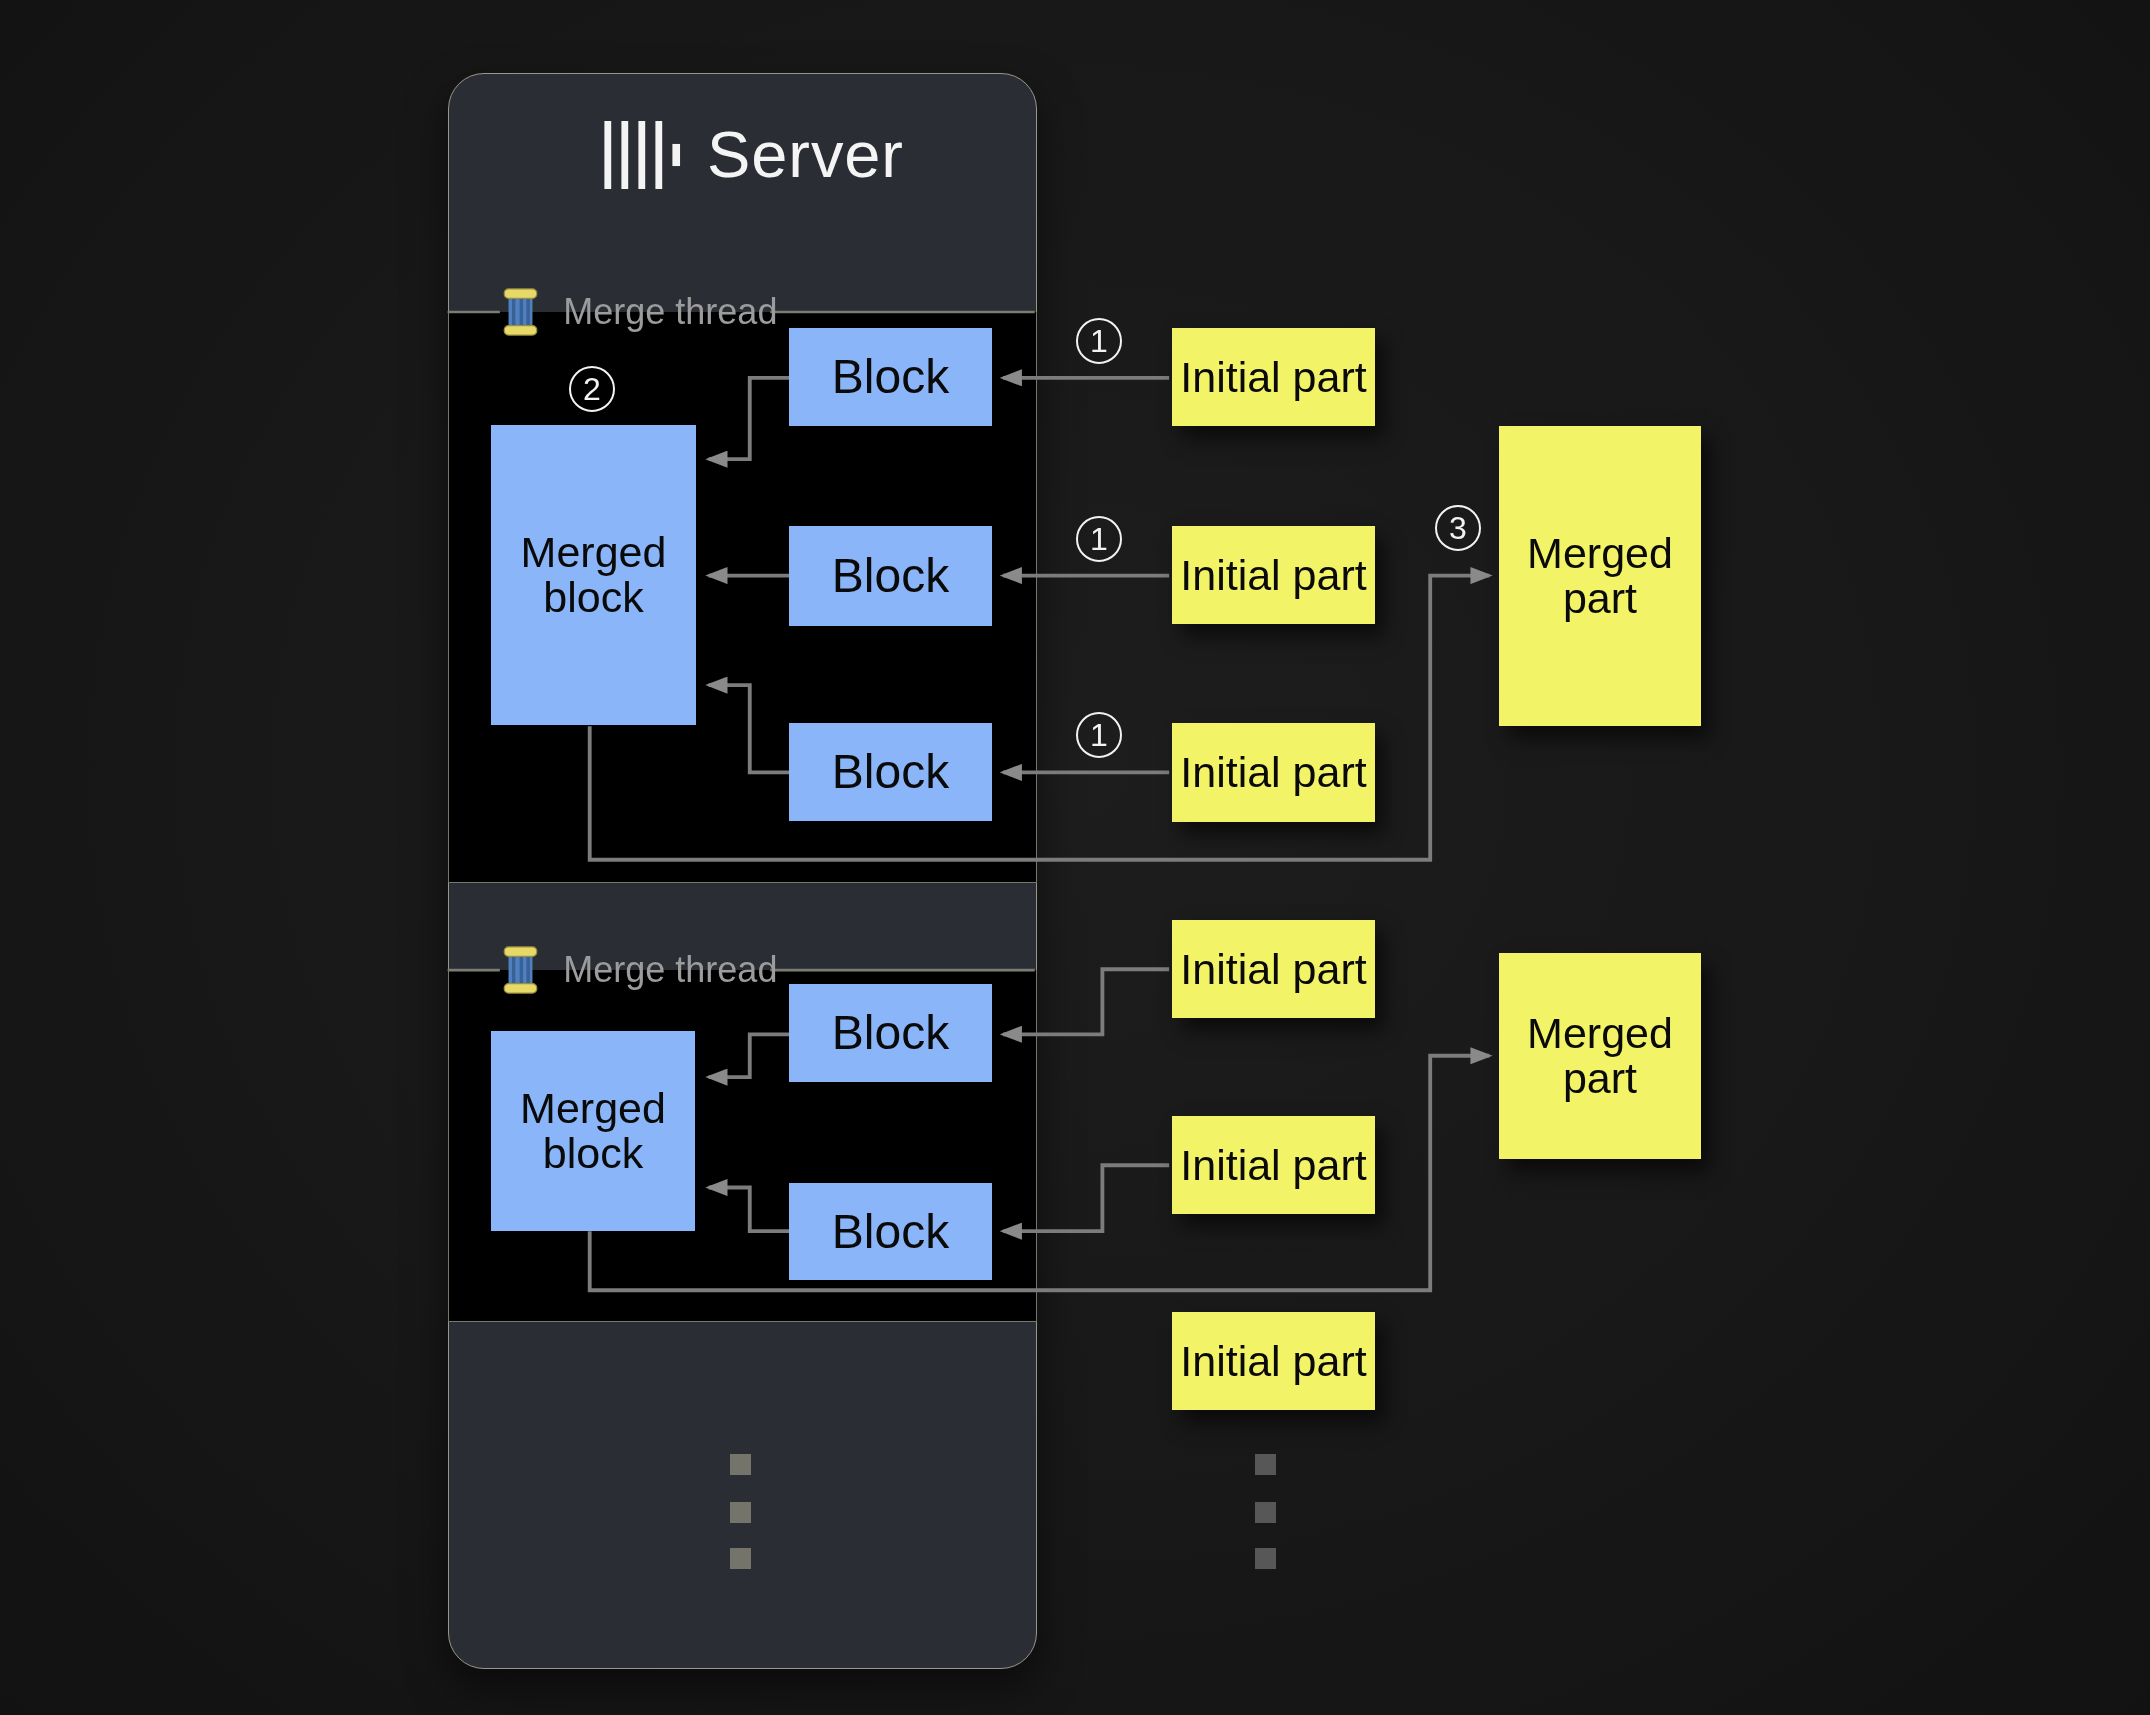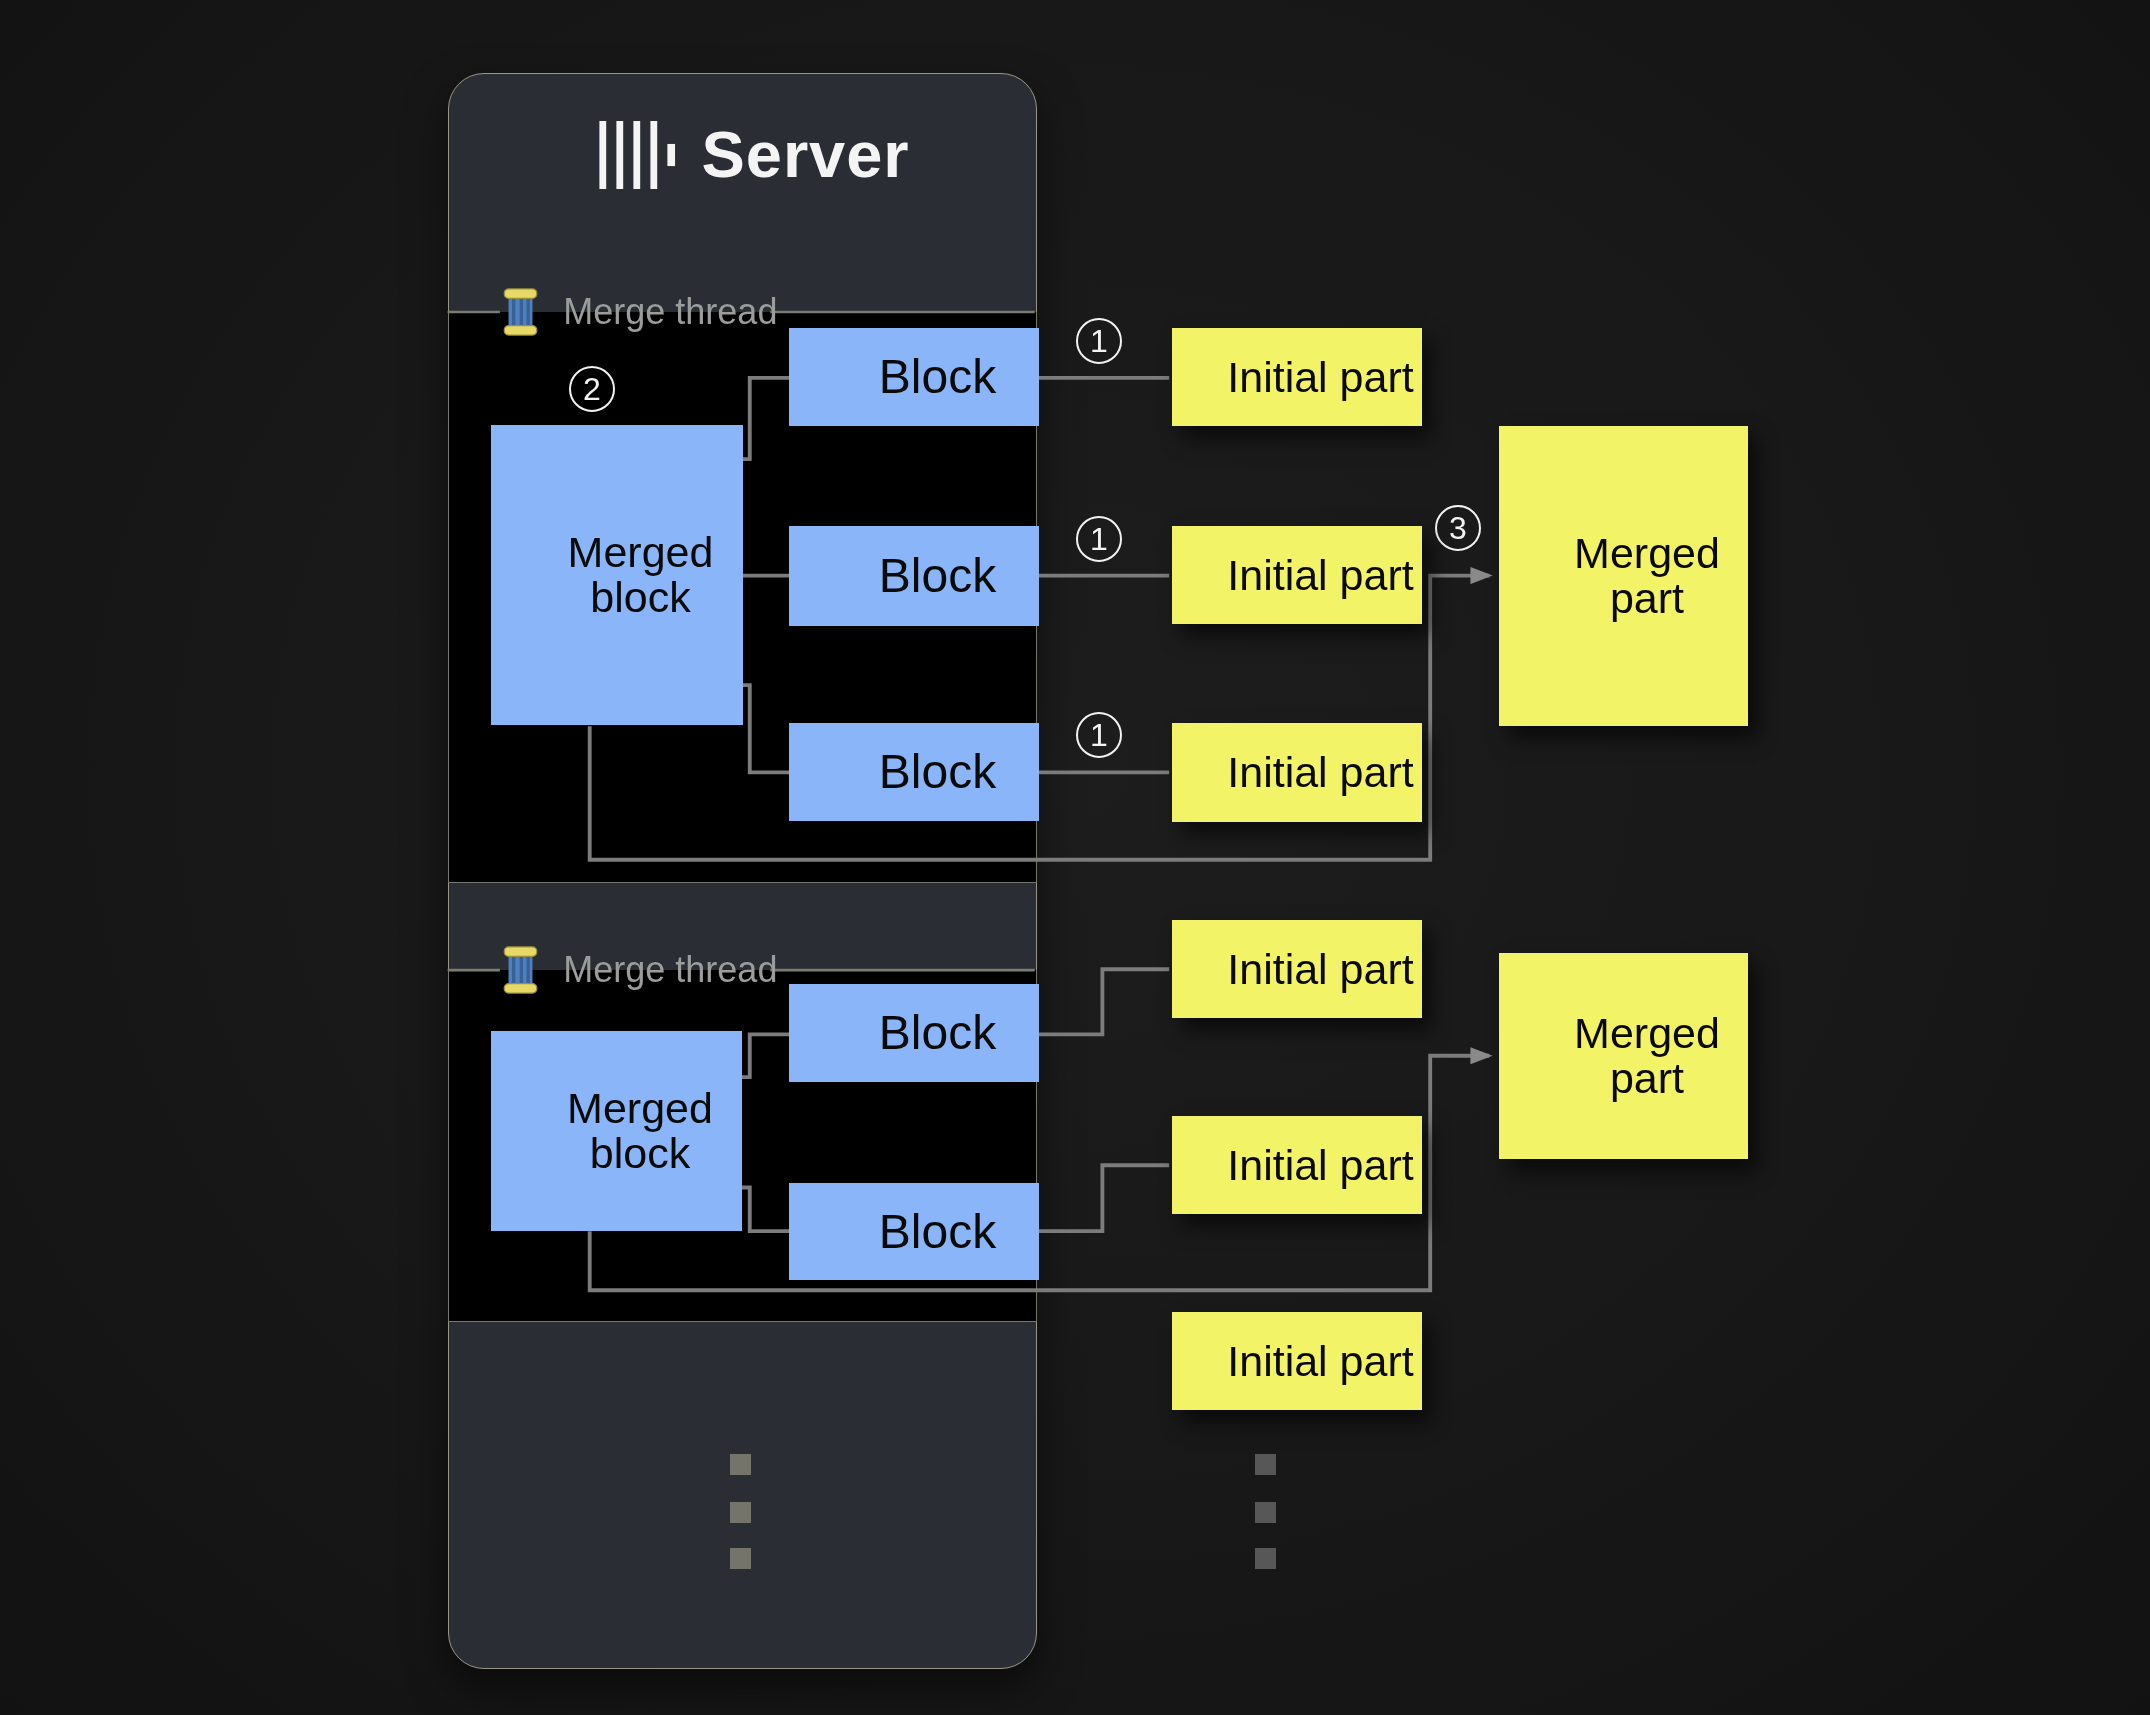--- a/index.html
+++ b/index.html
@@ -11,40 +11,40 @@
   .abs{position:absolute;}
 
   
   .server{
     left:448px;top:73px;width:587px;height:1594px;
     background:#2a2d34;border:1.7px solid #9a9788;border-radius:36px;
     box-shadow:0 19px 41px rgba(0,0,0,0.5);
   }
   .server-header{
     left:448px;top:110px;width:612px;height:89px;
-    display:flex;align-items:center;justify-content:center;gap:24px;font-weight:bold;
+    display:flex;align-items:center;justify-content:center;gap:24px;
   }
   .server-title{color:#f4f4f4;font-size:65px;letter-spacing:0.9px;}
 
   
   .thread-box{
     background:#000;
     border-left:1.7px solid #75796d;border-right:1.7px solid #75796d;border-bottom:1.7px solid #75796d;
   }
   .thread-1{left:448px;top:312px;width:587px;height:570px;}
   .thread-2{left:448px;top:970px;width:587px;height:351px;}
   .legend{
     display:flex;align-items:center;gap:10.3px;height:50px;
   }
   .legend-label{color:#9c9c9c;font-size:36px;white-space:nowrap;margin-left:12px;}
 
   
   .node{
     display:flex;align-items:center;justify-content:center;text-align:center;
-    color:#0a0a0a;line-height:1.04;padding-left:47px;
+    color:#0a0a0a;line-height:1.04;
   }
   .blue{background:#8ab5f8;}
   .yellow{background:#f3f368;box-shadow:8.6px 12px 19px rgba(0,0,0,0.62);}
   .block-label{font-size:48px;}
   .part-label{font-size:43px;}
 
   
   .badge{
     width:46px;height:46px;border:2.6px solid #f2f2f2;border-radius:50%;
     display:flex;align-items:center;justify-content:center;

